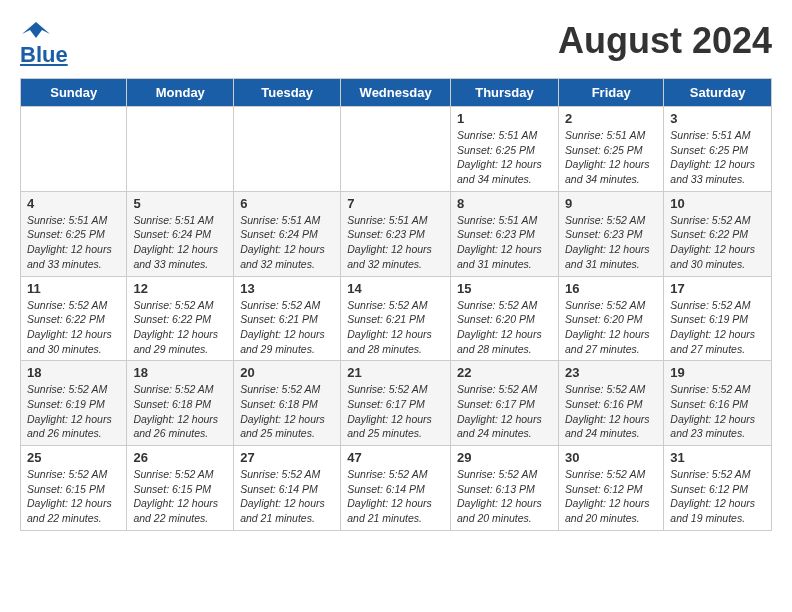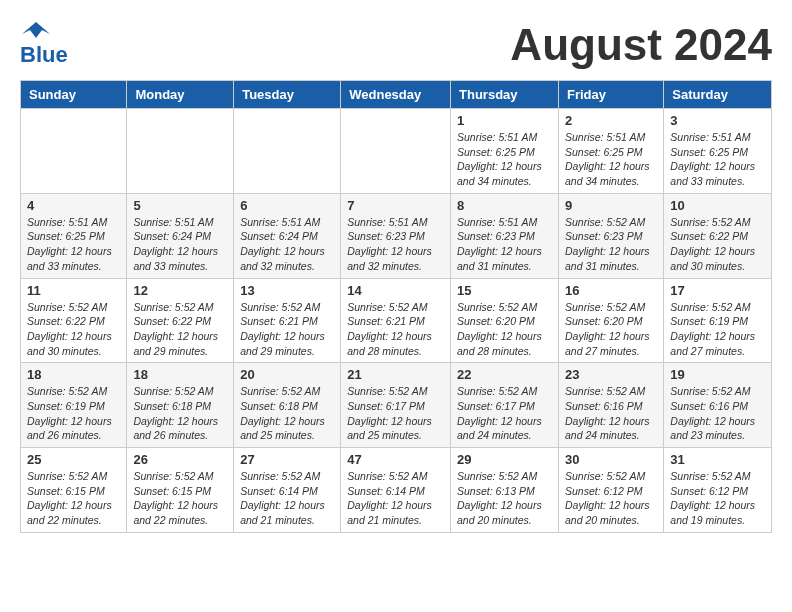--- a/index.html
+++ b/index.html
@@ -23,37 +23,37 @@
     }
     .logo-row {
       display: flex;
       align-items: center;
       gap: 2px;
     }
     .title-area {
       text-align: right;
     }
     .title-area h1 {
-      font-size: 44px;
+      font-size: 36px;
       font-weight: bold;
       color: #333;
     }
     .title-area h2 {
       font-size: 16px;
       font-weight: normal;
       color: #333;
     }
     .calendar-table {
       width: 100%;
       border-collapse: collapse;
     }
     .calendar-table th {
       background-color: #1a5ea8;
       color: #fff;
-      text-align: left;
+      text-align: center;
       padding: 6px 8px;
       font-size: 13px;
       border: 1px solid #ccc;
     }
     .calendar-table td {
       border: 1px solid #ccc;
       vertical-align: top;
       padding: 4px 6px;
       width: 113px;
       min-height: 80px;
@@ -83,21 +83,21 @@
 <body>
 
 <div class="header-area">
   <div class="logo">
     <div class="logo-row">
       <svg width="28" height="22" viewBox="0 0 28 22" style="margin-left:2px;">
         <polygon points="14,2 28,14 20,10 14,18 8,10 0,14" fill="#1a5ea8"></polygon>
       </svg>
     </div>
     <div>
-      <span style="font-size:22px;font-weight:bold;color:#1a5ea8;">Blue</span>
+      <span style="font-size:22px;font-weight:bold;color:#1a5ea8;text-decoration:underline;">Blue</span>
     </div>
   </div>
   <div class="title-area">
     <h1>August 2024</h1>
   </div>
 </div>
 
 <table class="calendar-table">
   <thead>
     <tr>

